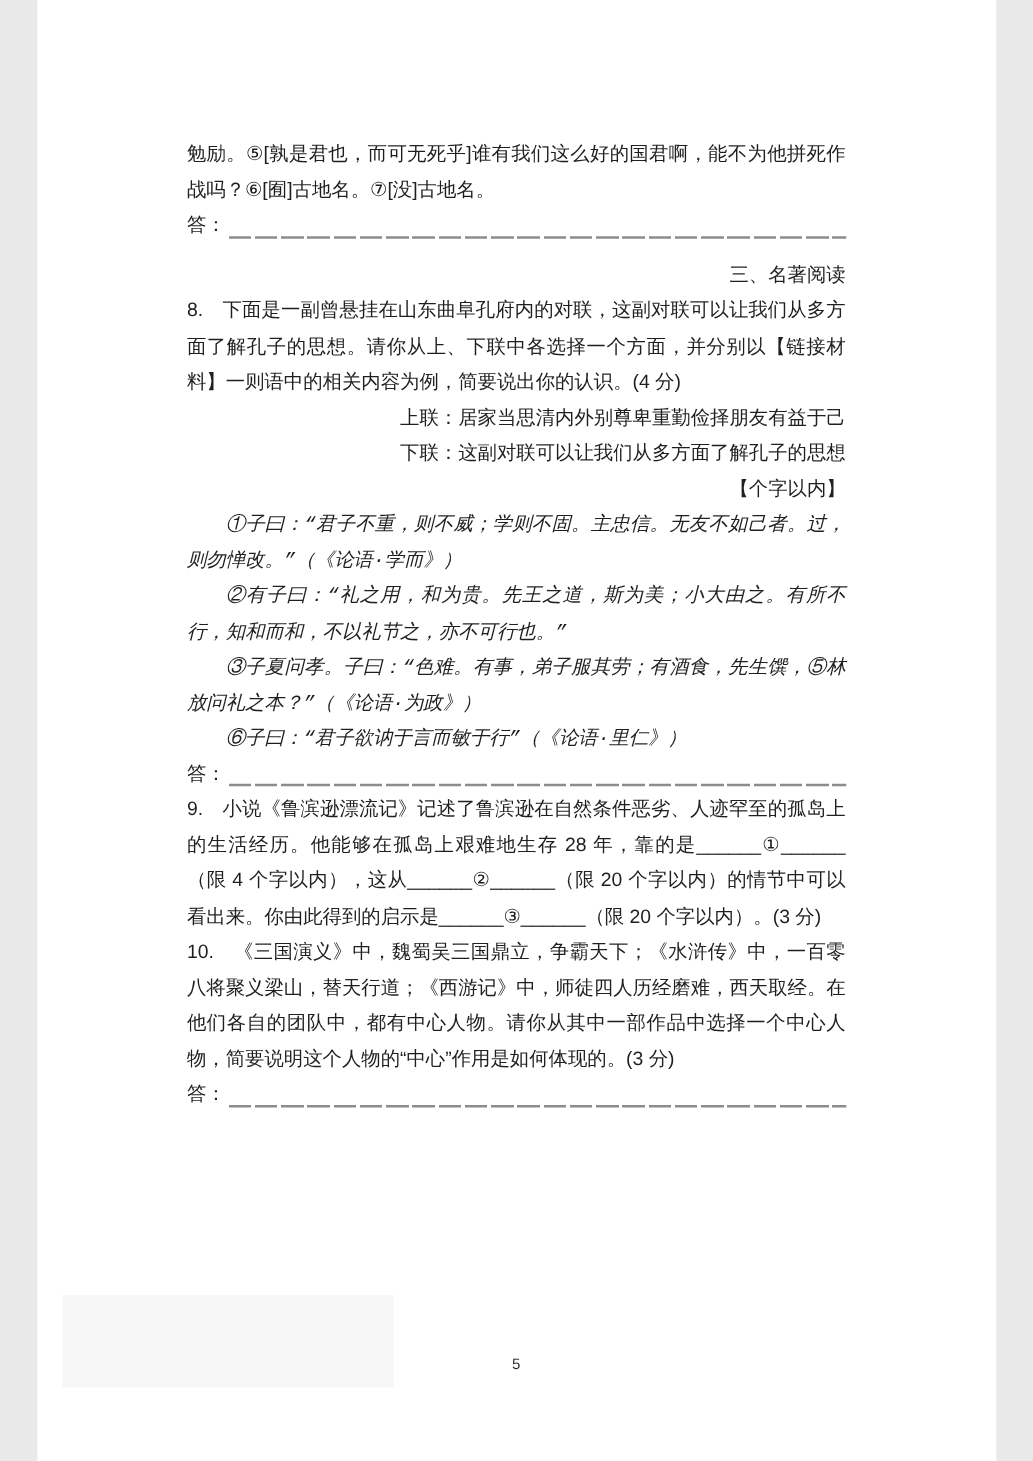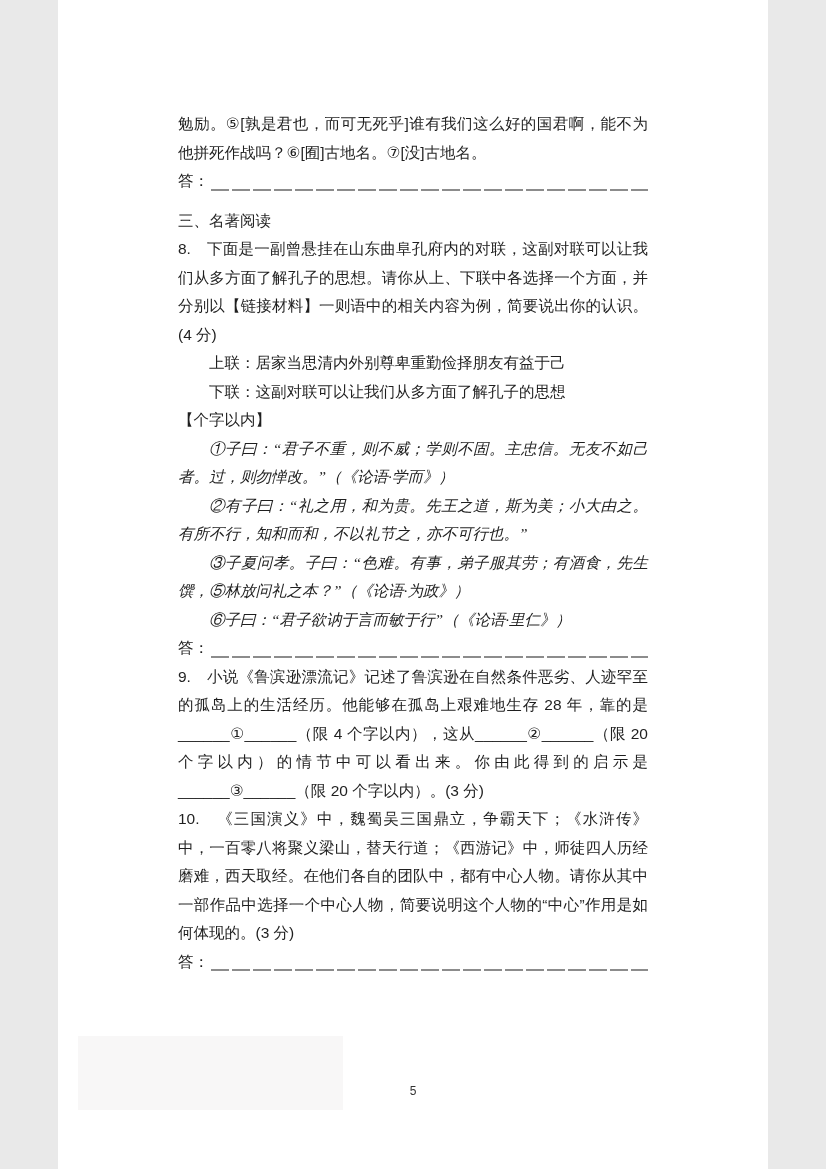--- a/index.html
+++ b/index.html
@@ -2,37 +2,37 @@
 <html><head>
 <meta charset="utf-8">
 <style>
   html, body { margin: 0; padding: 0; }
   body {
     background: #e9e9e9;
     font-family: "Liberation Sans", "DejaVu Sans", sans-serif;
   }
   .page {
     position: relative;
-    width: 710px;
+    width: 767px;
     height: 1169px;
     margin: 0 auto;
     background: #ffffff;
     box-sizing: border-box;
     padding: 110px 120px 0 120px;
     color: #1f1f1f;
     font-size: 15.5px;
     line-height: 28.5px;
     overflow: hidden;
   }
   .para { margin: 0; text-align: justify; }
-  .para.nojust { text-align: left; }
+  .para.nojust { text-align: right; }
   .indent2 { text-indent: 2em; }
   .pad2 { padding-left: 2em; }
   .kaiti {
-    font-family: Liberation Serif, serif;
+    font-family: Liberation Mono, monospace;
     font-style: italic;
   }
   .section-title { margin-top: 11px; }
   .answer-row {
     display: flex;
     align-items: stretch;
     height: 28.5px;
   }
   .answer-label { flex: 0 0 auto; white-space: nowrap; }
   .blank-line { flex: 1 1 auto; position: relative; }

